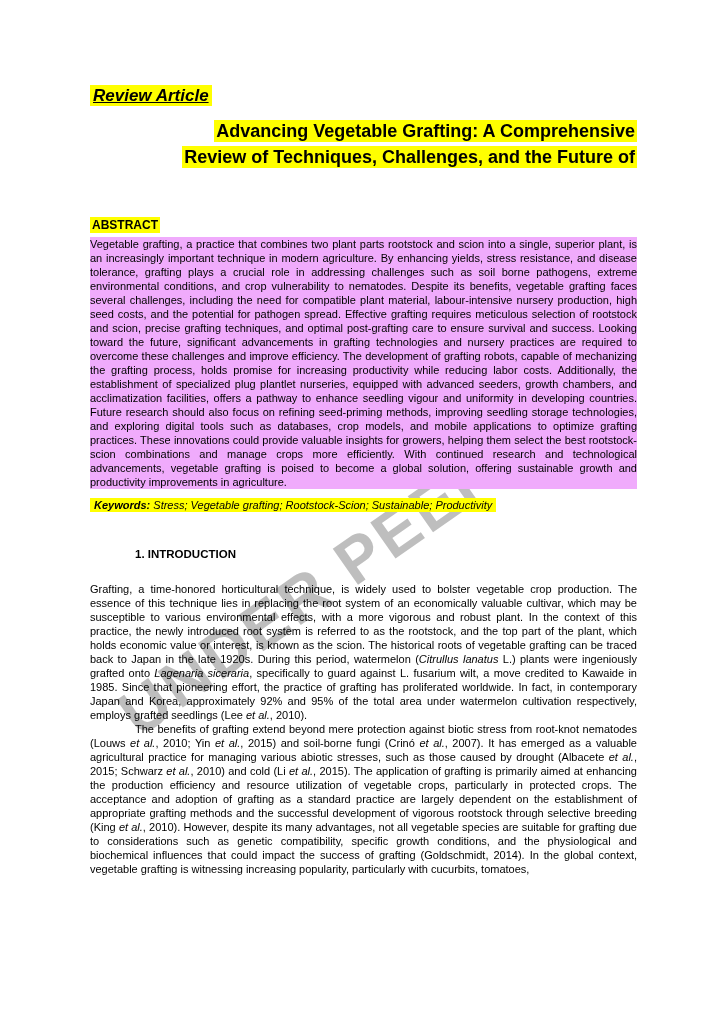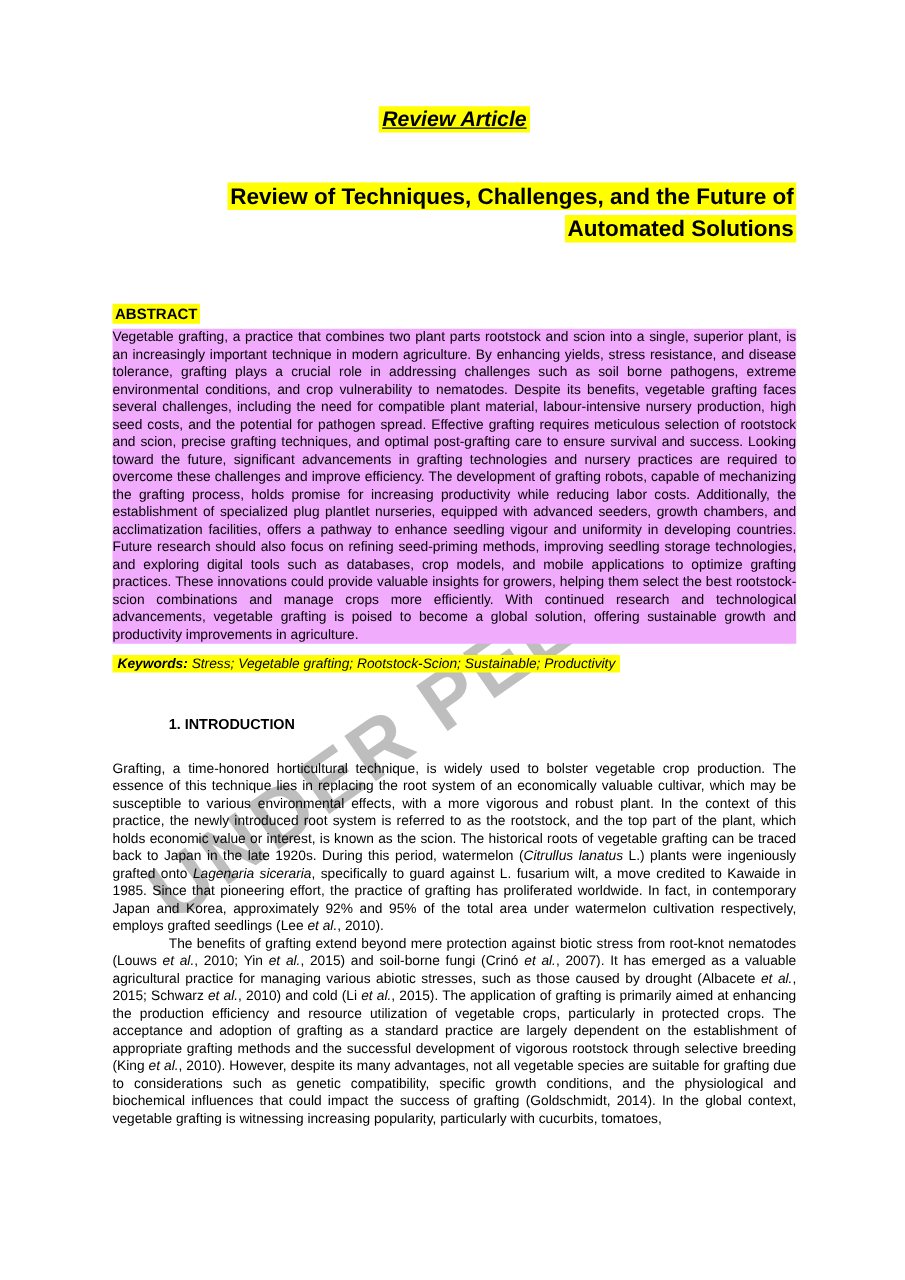--- a/index.html
+++ b/index.html
@@ -33,21 +33,21 @@
     white-space: nowrap;
     color: #8a8a8a;
     opacity: 0.55;
   }
   
   .content {
     position: relative; z-index: 2;
     padding: 86px 87px 0 90px;
   }
   .hl { background: #ffff00; }
-  .badge-row { text-align: center; margin-bottom: 12px; }
+  .badge-row { text-align: left; margin-bottom: 12px; }
   .badge {
     font-size: 17px; font-weight: bold; font-style: italic;
     text-decoration: underline;
     padding: 1px 3px;
   }
   .title {
     font-size: 18px; font-weight: bold;
     line-height: 26px;
     text-align: right;
     margin-bottom: 24px;
@@ -79,23 +79,23 @@
   <div class="watermark-layer">
     <div class="watermark-text">UNDER PEER REVIEW</div>
   </div>
 
   <div class="content">
 
     <div class="badge-row">
       <span class="badge hl">Review Article</span>
     </div>
 
-    <h1 class="title"><br>
+    <h1 class="title"><span class="hl">Advancing Vegetable Grafting: A Comprehensive</span><br>
       <span class="hl">Review of Techniques, Challenges, and the Future of</span><br>
-      <span class="hl">Automated Solutions</span></h1>
+      </h1>
 
     <h2 class="abstract-heading">
       <span class="hl">ABSTRACT</span>
     </h2>
 
     <p class="body-text abstract-body">Vegetable grafting, a practice that combines two plant parts rootstock and scion into a single, superior plant, is an increasingly important technique in modern agriculture. By enhancing yields, stress resistance, and disease tolerance, grafting plays a crucial role in addressing challenges such as soil borne pathogens, extreme environmental conditions, and crop vulnerability to nematodes. Despite its benefits, vegetable grafting faces several challenges, including the need for compatible plant material, labour-intensive nursery production, high seed costs, and the potential for pathogen spread. Effective grafting requires meticulous selection of rootstock and scion, precise grafting techniques, and optimal post-grafting care to ensure survival and success. Looking toward the future, significant advancements in grafting technologies and nursery practices are required to overcome these challenges and improve efficiency. The development of grafting robots, capable of mechanizing the grafting process, holds promise for increasing productivity while reducing labor costs. Additionally, the establishment of specialized plug plantlet nurseries, equipped with advanced seeders, growth chambers, and acclimatization facilities, offers a pathway to enhance seedling vigour and uniformity in developing countries. Future research should also focus on refining seed-priming methods, improving seedling storage technologies, and exploring digital tools such as databases, crop models, and mobile applications to optimize grafting practices. These innovations could provide valuable insights for growers, helping them select the best rootstock-scion combinations and manage crops more efficiently. With continued research and technological advancements, vegetable grafting is poised to become a global solution, offering sustainable growth and productivity improvements in agriculture.</p>
 
     <p class="keywords"><span class="hl"><span class="kw-label">Keywords:</span><span class="kw-text"> Stress; Vegetable grafting; Rootstock-Scion; Sustainable; Productivity</span></span></p>
 
     <h2 class="section-heading">1. INTRODUCTION</h2>

